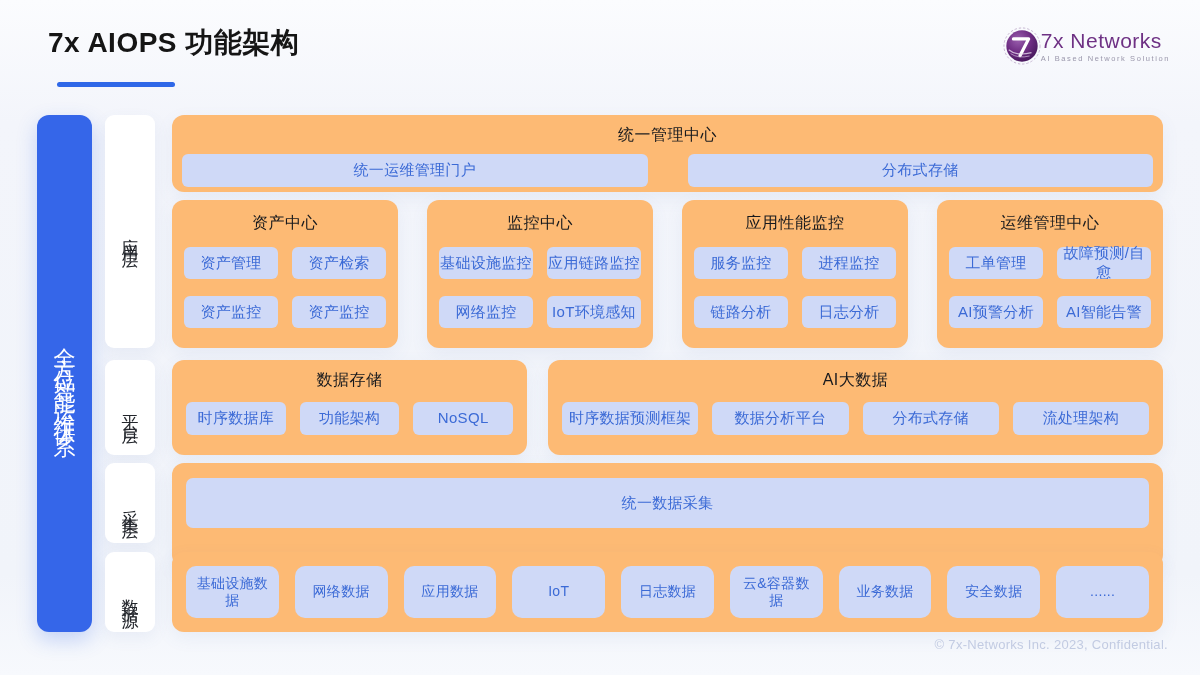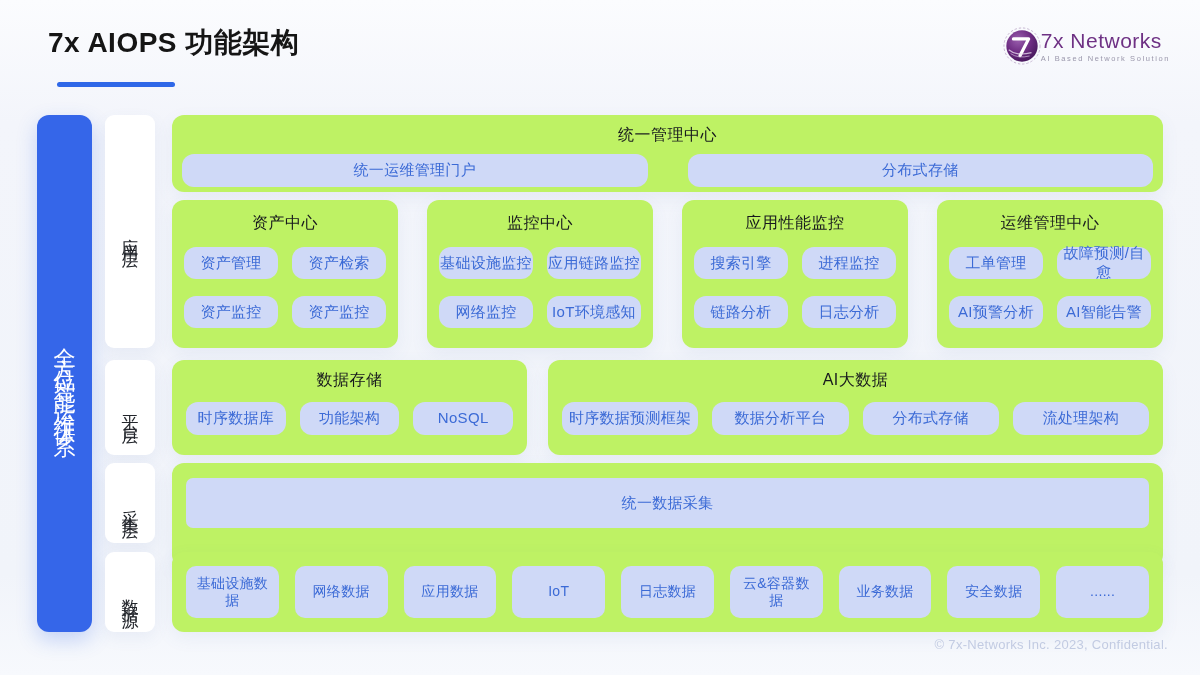--- a/index.html
+++ b/index.html
@@ -40,30 +40,30 @@
     display:flex;align-items:center;justify-content:center;
     box-shadow:0 6px 16px rgba(84,110,180,.08);
   }
   .layer-label .vtext{color:#23262c;font-size:17px;font-weight:500;letter-spacing:7px;padding-top:7px;}
   .label-app{top:115px;height:233px;}
   .label-platform{top:360px;height:95px;}
   .label-collect{top:463px;height:80px;}
   .label-source{top:552px;height:80px;}
   
   .card{
-    background:#bef264;border-radius:12px;
+    background:#fdba74;border-radius:12px;
     box-shadow:0 6px 18px rgba(84,110,180,.08);
     box-sizing:border-box;
   }
   .card-title{
     text-align:center;font-size:16px;font-weight:500;color:#17191d;
     letter-spacing:.5px;
   }
   .chip{
-    background:#cfd9f7;color:#3b6ad6;border-radius:12px;
+    background:#cfd9f7;color:#3b6ad6;border-radius:6px;
     display:flex;align-items:center;justify-content:center;
     font-size:15px;letter-spacing:.3px;text-align:center;line-height:1.25;
   }
   
   .row-mgmt{position:absolute;left:172px;top:115px;width:991px;height:77px;padding:8px 10px;display:flex;flex-direction:column;}
   .row-mgmt .card-title{margin-top:2px;}
   .row-mgmt .chip-row{display:flex;gap:40px;margin-top:8px;flex:1;}
   .row-mgmt .chip{flex:1;height:33px;}
   
   .row-app{position:absolute;left:172px;top:200px;width:991px;height:148px;display:grid;grid-template-columns:repeat(4,1fr);gap:29px;}
@@ -155,21 +155,21 @@
     <div class="chip-grid">
       <div class="chip">基础设施监控</div>
       <div class="chip">应用链路监控</div>
       <div class="chip">网络监控</div>
       <div class="chip">IoT环境感知</div>
     </div>
   </div>
   <div class="card app-card">
     <div class="card-title">应用性能监控</div>
     <div class="chip-grid">
-      <div class="chip">搜索引擎</div>
+      <div class="chip">服务监控</div>
       <div class="chip">进程监控</div>
       <div class="chip">链路分析</div>
       <div class="chip">日志分析</div>
     </div>
   </div>
   <div class="card app-card">
     <div class="card-title">运维管理中心</div>
     <div class="chip-grid">
       <div class="chip">工单管理</div>
       <div class="chip">故障预测/自愈</div>

